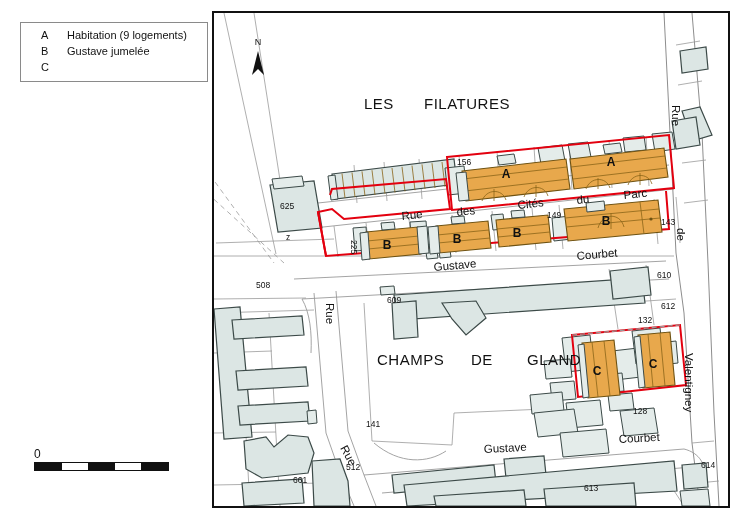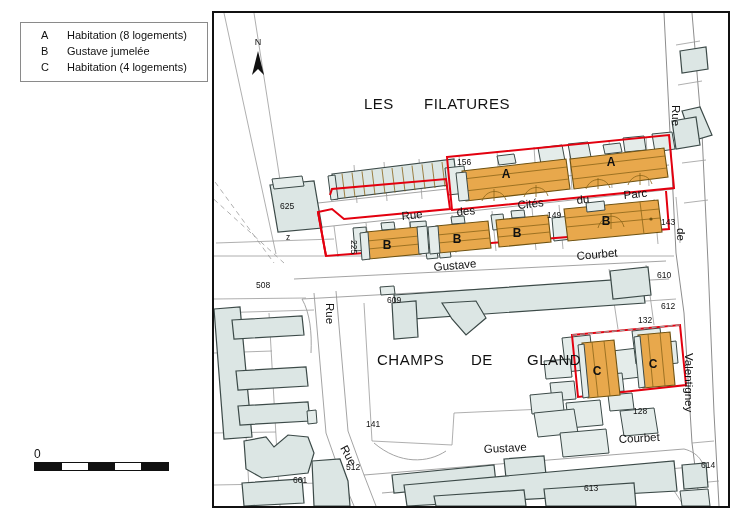--- a/index.html
+++ b/index.html
@@ -36,29 +36,28 @@
   .t-parcel{font-size:8.5px;}
   .t-bldg{font-size:12px;font-weight:bold;}
   .t-n{font-size:9px;}
 </style>
 </head>
 <body>
 
 <div id="legend">
   <div class="legend-row">
     <span class="legend-key">A</span>
-    <span class="legend-label">Habitation (8 logements)</span>
+    <span class="legend-label">Habitation (9 logements)</span>
   </div>
   <div class="legend-row">
     <span class="legend-key">B</span>
     <span class="legend-label">Gustave jumelée</span>
   </div>
   <div class="legend-row">
     <span class="legend-key">C</span>
-    <span class="legend-label">Habitation (4 logements)</span>
   </div>
 </div>
 
 <div id="scalebar">
   <div id="scale-labels">
     <span id="scale-zero">0</span>
     <span id="scale-max">50 m</span>
   </div>
   <div id="scale-graphic">
     <div class="sc-seg sc-dark"></div>

